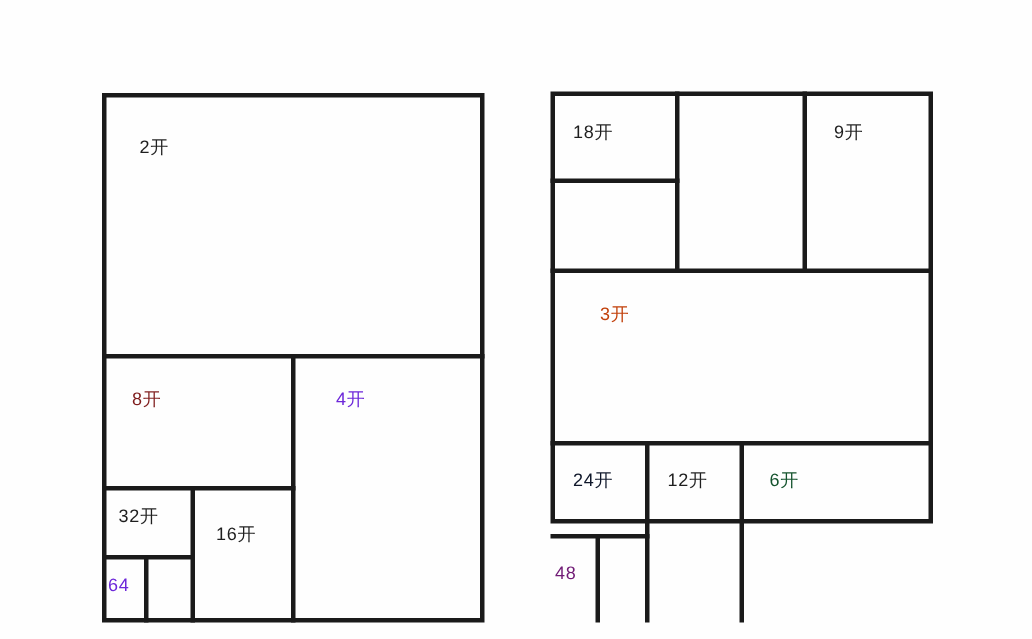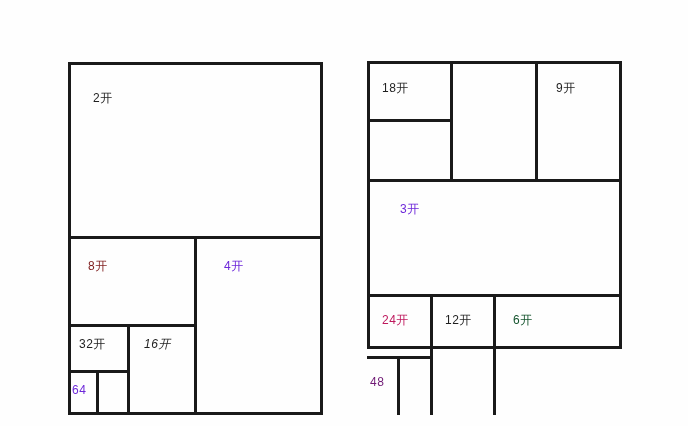--- a/index.html
+++ b/index.html
@@ -47,35 +47,35 @@
       <div class="fold-line" style="left: 0px; top: 174px; width: 255px; height: 3px; background: rgb(26, 26, 26);"></div>
       <div class="fold-line" style="left: 0px; top: 262px; width: 129px; height: 3px; background: rgb(26, 26, 26);"></div>
       <div class="fold-line" style="left: 0px; top: 308px; width: 62px; height: 3px; background: rgb(26, 26, 26);"></div>
       <div class="fold-line" style="left: 126px; top: 174px; width: 3px; height: 179px; background: rgb(26, 26, 26);"></div>
       <div class="fold-line" style="left: 59px; top: 262px; width: 3px; height: 91px; background: rgb(26, 26, 26);"></div>
       <div class="fold-line" style="left: 28px; top: 308px; width: 3px; height: 45px; background: rgb(26, 26, 26);"></div>
       <span class="region-label" style="left: 25px; top: 30px; color: rgb(31, 31, 31);">2开</span>
       <span class="region-label" style="left: 20px; top: 198px; color: #7f1d1d;">8开</span>
       <span class="region-label" style="left: 156px; top: 198px; color: #6d28d9;">4开</span>
       <span class="region-label" style="left: 11px; top: 276px; color: rgb(31, 31, 31);">32开</span>
-      <span class="region-label" style="left: 76px; top: 276px; color: rgb(31, 31, 31); font-style: italic;">16开</span>
+      <span class="region-label" style="left: 76px; top: 288px; color: rgb(31, 31, 31);">16开</span>
       <span class="region-label" style="left: 4px; top: 322px; color: #6d28d9;">64</span>
     </div>
   <div class="diagram" style="left: 367px; top: 61px; width: 255px; height: 288px;">
       <div class="frame" style="border-color: rgb(26, 26, 26);"></div>
       <div class="fold-line" style="left: 0px; top: 58px; width: 86px; height: 3px; background: rgb(26, 26, 26);"></div>
       <div class="fold-line" style="left: 0px; top: 118px; width: 255px; height: 3px; background: rgb(26, 26, 26);"></div>
       <div class="fold-line" style="left: 0px; top: 233px; width: 255px; height: 3px; background: rgb(26, 26, 26);"></div>
       <div class="fold-line" style="left: 0px; top: 295px; width: 66px; height: 3px; background: rgb(26, 26, 26);"></div>
       <div class="fold-line" style="left: 83px; top: 0px; width: 3px; height: 121px; background: rgb(26, 26, 26);"></div>
       <div class="fold-line" style="left: 168px; top: 0px; width: 3px; height: 121px; background: rgb(26, 26, 26);"></div>
       <div class="fold-line" style="left: 63px; top: 233px; width: 3px; height: 121px; background: rgb(26, 26, 26);"></div>
       <div class="fold-line" style="left: 126px; top: 233px; width: 3px; height: 121px; background: rgb(26, 26, 26);"></div>
       <div class="fold-line" style="left: 30px; top: 295px; width: 3px; height: 59px; background: rgb(26, 26, 26);"></div>
       <span class="region-label" style="left: 15px; top: 21px; color: rgb(31, 31, 31);">18开</span>
       <span class="region-label" style="left: 189px; top: 21px; color: rgb(31, 31, 31); text-align: center;">9开</span>
-      <span class="region-label" style="left: 33px; top: 142px; color: #6d28d9;">3开</span>
-      <span class="region-label" style="left: 15px; top: 253px; color: #be185d;">24开</span>
+      <span class="region-label" style="left: 33px; top: 142px; color: #c2410c;">3开</span>
+      <span class="region-label" style="left: 15px; top: 253px; color: #0f172a;">24开</span>
       <span class="region-label" style="left: 78px; top: 253px; color: rgb(31, 31, 31);">12开</span>
       <span class="region-label" style="left: 146px; top: 253px; color: #14532d;">6开</span>
       <span class="region-label" style="left: 3px; top: 315px; color: #701a75;">48</span>
     </div>
 </div>
 
 </body></html>

